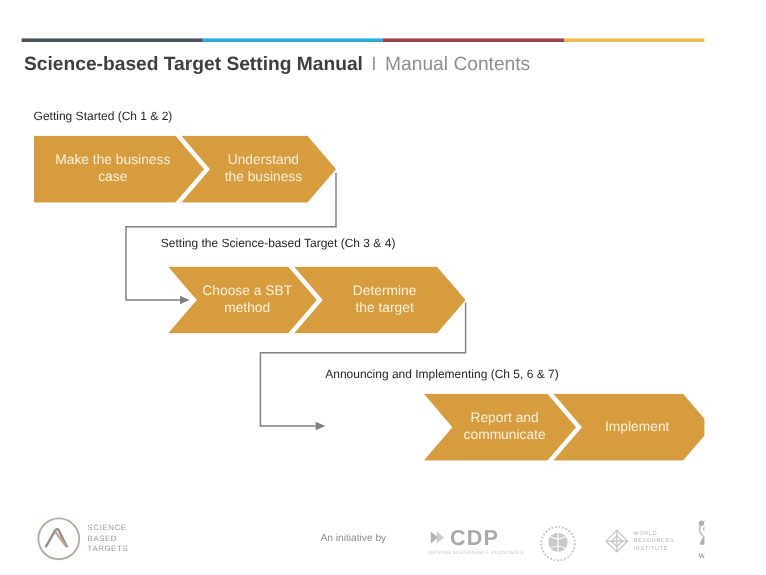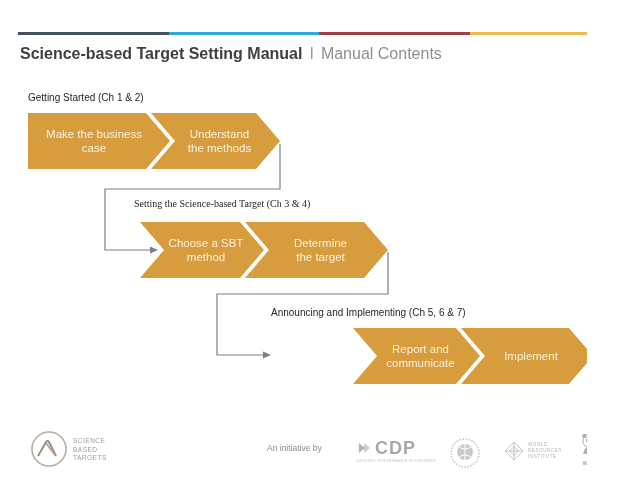--- a/index.html
+++ b/index.html
@@ -13,21 +13,21 @@
 
   
   .title{position:absolute;left:20px;top:45px;font-size:16px;white-space:nowrap;}
   .title .bold{font-weight:bold;color:#3f3f3f;}
   .title .sep{color:#9a9a9a;margin:0 7px;font-weight:400;}
   .title .light{color:#8f8f8f;font-weight:400;}
 
   
   .gheading{position:absolute;font-size:10px;color:#262626;white-space:nowrap;}
   .gh1{left:28px;top:92px;}
-  .gh2{left:134px;top:198px;font-family:Liberation Serif, serif;}
+  .gh2{left:134px;top:198px;}
   .gh3{left:271px;top:307px;}
 
   
   .chev{
     position:absolute;height:56px;background:#D69C3D;color:#F8F1DE;
     display:flex;align-items:center;justify-content:center;text-align:center;
     font-size:11.5px;line-height:14px;padding:0 20px 0 10px;box-sizing:border-box;
   }
   .chev.point{clip-path:polygon(0 0,calc(100% - 24px) 0,100% 50%,calc(100% - 24px) 100%,0 100%);}
   .chev.notch{clip-path:polygon(0 0,calc(100% - 24px) 0,100% 50%,calc(100% - 24px) 100%,0 100%,24px 50%);padding-left:28px;}
@@ -78,21 +78,21 @@
   <div class="gheading gh1">Getting Started (Ch 1 &amp; 2)</div>
   <div class="chev point" style="left:28px;top:113px;width:142px;">
     <div class="lbl">
       <span>Make the business</span>
       <span>case</span>
     </div>
   </div>
   <div class="chev notch" style="left:151px;top:113px;width:129px;">
     <div class="lbl">
       <span>Understand</span>
-      <span>the methods</span>
+      <span>the business</span>
     </div>
   </div>
 
   <div class="gheading gh2">Setting the Science-based Target (Ch 3 &amp; 4)</div>
   <div class="chev notch" style="left:245px;top:222px;width:143px;">
     <div class="lbl">
       <span>Determine</span>
       <span>the target</span>
     </div>
   </div>

